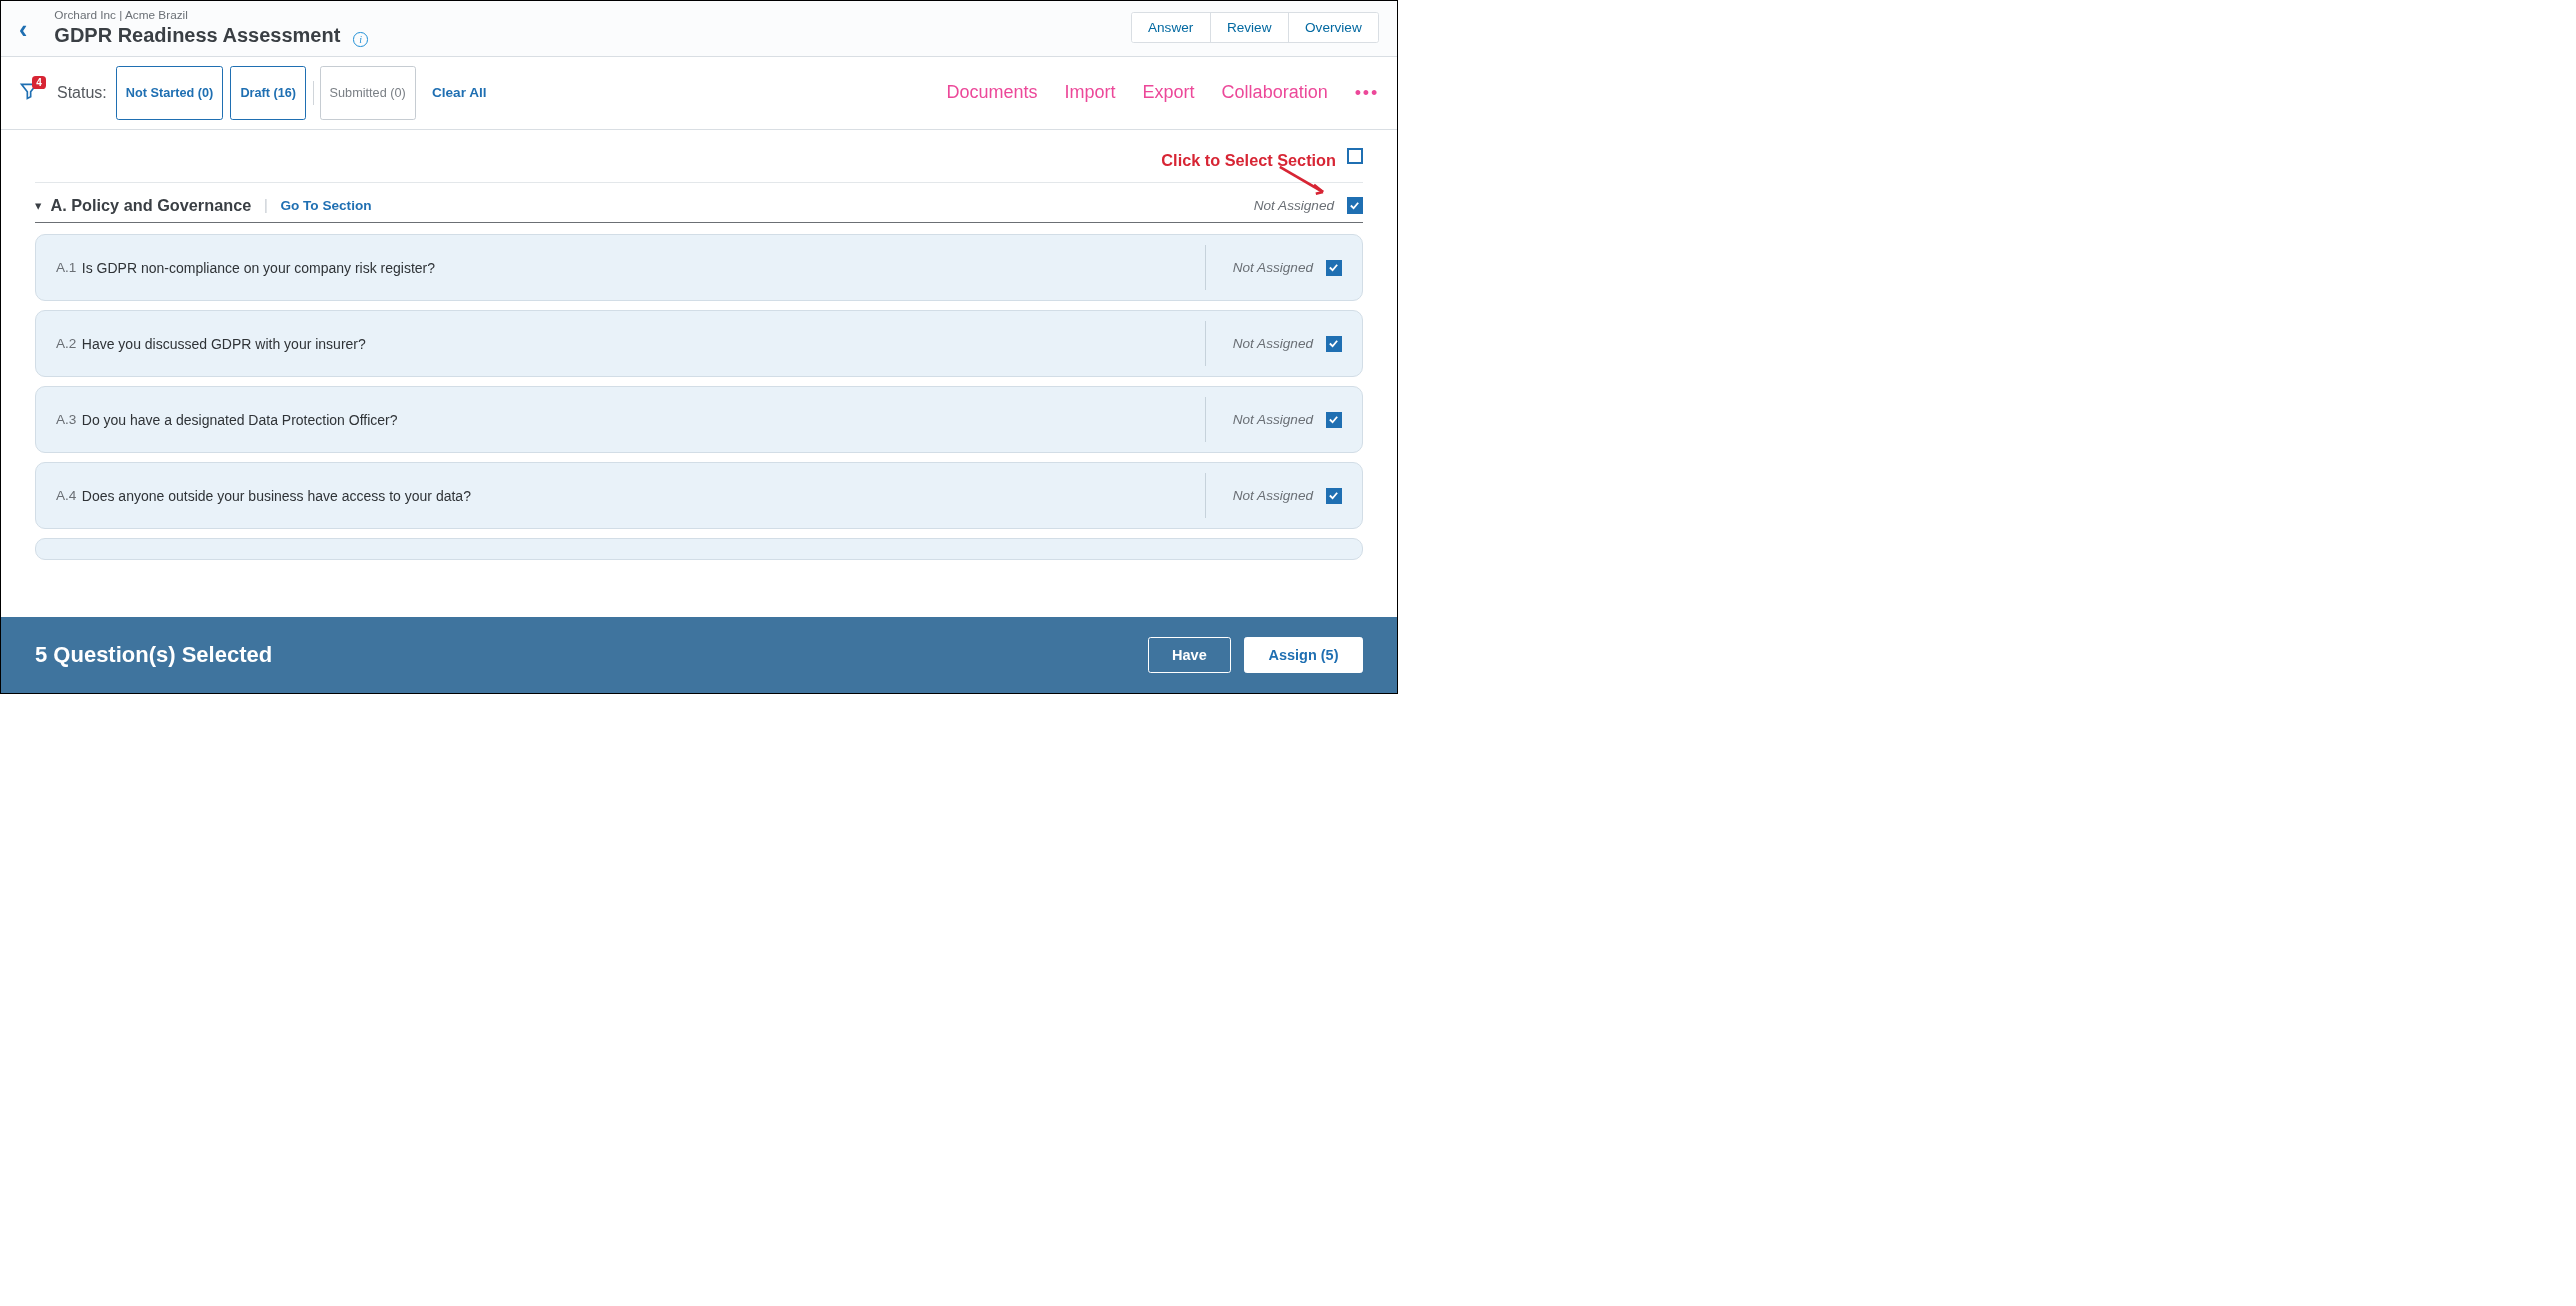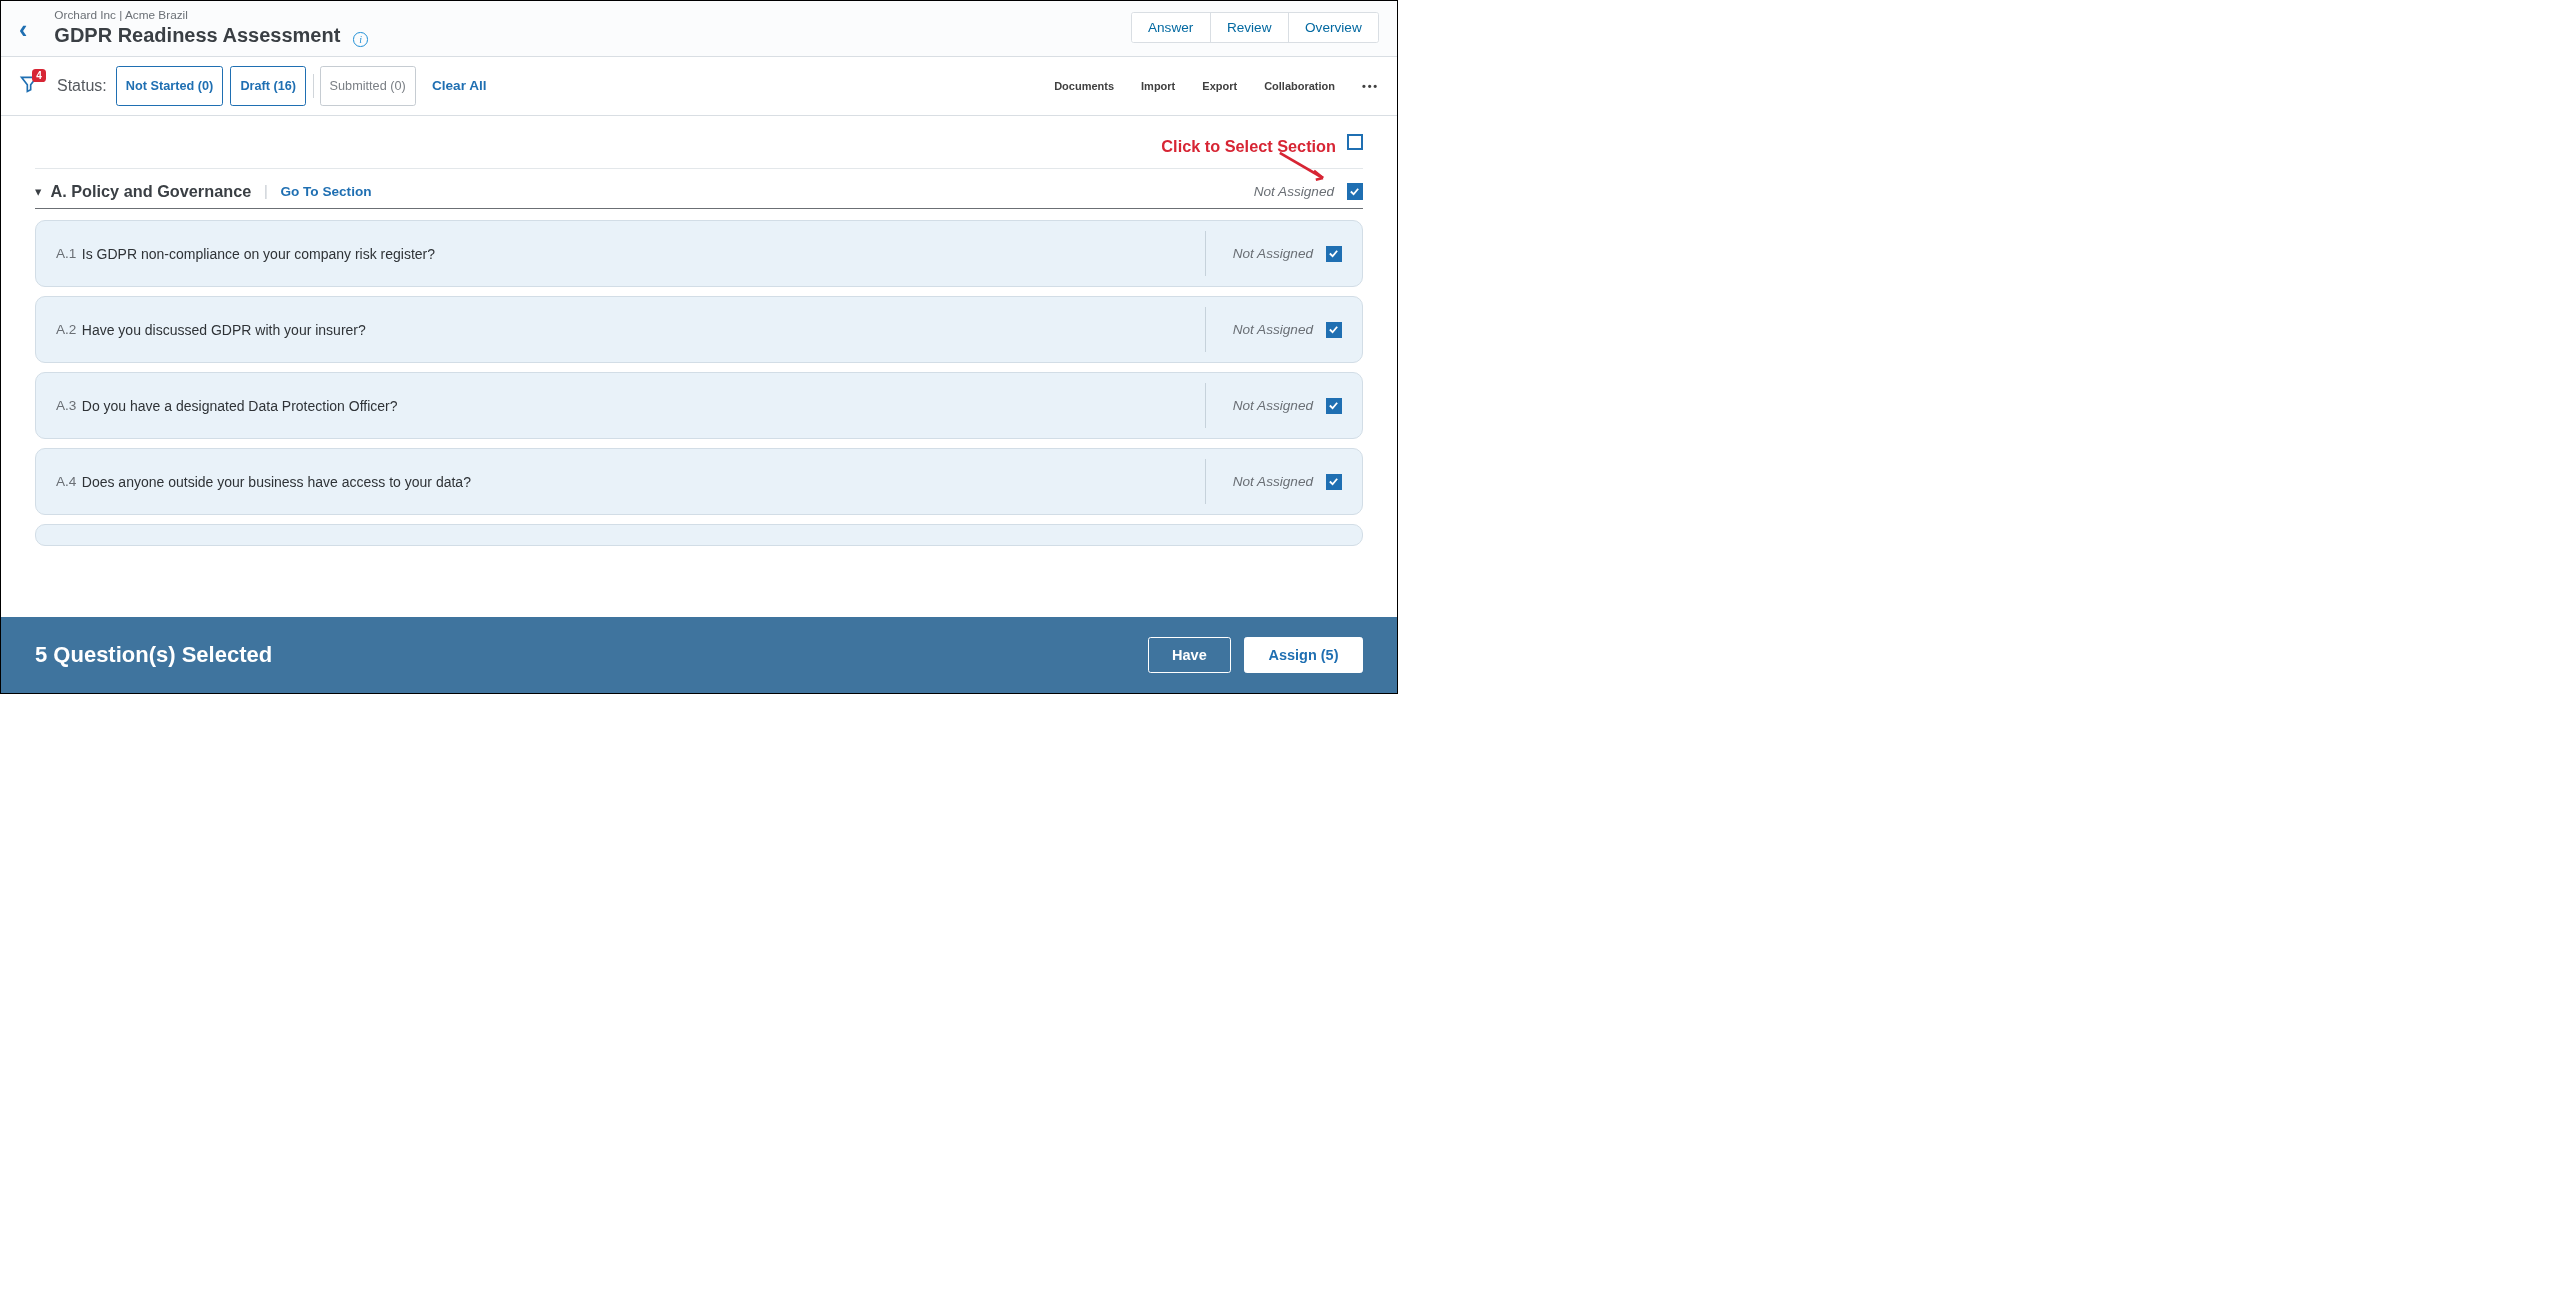--- a/index.html
+++ b/index.html
@@ -13,26 +13,26 @@
 .title{font-size:20px;font-weight:600;color:#3a3f44}
 .info-icon{width:14.5px;height:14.5px;border:1.4px solid #1f8fd6;border-radius:50%;display:inline-flex;align-items:center;justify-content:center;font-size:10px;color:#1f8fd6;font-style:italic;font-family:serif}
 .header-tabs{display:flex;border:0.9px solid #d9dee3;border-radius:2.7px;overflow:hidden;margin-top:3.6px}
 .header-tab{padding:7.2px 16.3px;font-size:13.6px;color:#0369a1;font-weight:400;cursor:pointer;border-right:0.9px solid #d9dee3;background:#fff}
 .header-tab:last-child{border-right:none}
 .filter-bar{display:flex;align-items:center;padding:9px 18px;border-bottom:0.9px solid #d9dee3;background:#fff}
 .funnel{position:relative;margin-right:18px;cursor:pointer}
 .funnel svg{width:20px;height:20px}
 .badge{position:absolute;top:-5.4px;right:-7.2px;background:#d72534;color:#fff;font-size:10px;font-weight:600;padding:0.9px 4.5px;border-radius:3.6px}
 .status-lbl{font-size:16px;color:#55595e;margin-right:9px}
-.chip{border:1.4px solid #1f6fb2;color:#1f6fb2;font-size:12.7px;font-weight:600;padding:12px 9px;border-radius:2.7px;margin-right:7.2px;cursor:pointer}
+.chip{border:1.4px solid #1f6fb2;color:#1f6fb2;font-size:12.7px;font-weight:600;padding:19px 9px;border-radius:2.7px;margin-right:7.2px;cursor:pointer}
 .chip.muted{border-color:#c6ccd2;color:#7a7f85;font-weight:500}
 .divider{width:0.9px;height:23.5px;background:#d0d5da;margin:0 5.4px 0 0}
 .clear{color:#1f6fb2;font-size:13.6px;font-weight:600;margin-left:9px;cursor:pointer}
 .right-links{margin-left:auto;display:flex;align-items:center;gap:27px}
-.right-links span{color:#404040;font-size:11px;font-weight:700;cursor:pointer}
+.right-links span{color:#ec4899;font-size:18px;font-weight:400;cursor:pointer}
 .dots{color:#1f6fb2;font-size:20px;line-height:0;letter-spacing:1.8px;cursor:pointer}
 .content{padding:18px 34px 0 34px;overflow:hidden;height:calc(100% - 154px)}
 .top-row{display:flex;justify-content:flex-end;align-items:center;padding-bottom:18px;border-bottom:0.9px solid #e3e7ea;position:relative}
 .empty-check{width:16.3px;height:16.3px;border:2.3px solid #1f6fb2}
 .callout{position:absolute;right:27px;top:2.7px;display:flex;align-items:center;gap:5.4px}
 .callout-text{color:#d72534;font-size:16.3px;font-weight:700}
 .section-head{display:flex;align-items:center;padding:12.7px 0 7.2px 0;border-bottom:1.8px solid #6b6f74}
 .chevron-down{color:#3a3f44;font-size:12.7px;margin-right:9px;cursor:pointer}
 .section-title{font-size:16.3px;font-weight:600;color:#3a3f44}
 .sep{color:#c6ccd2;margin:0 12.7px}

